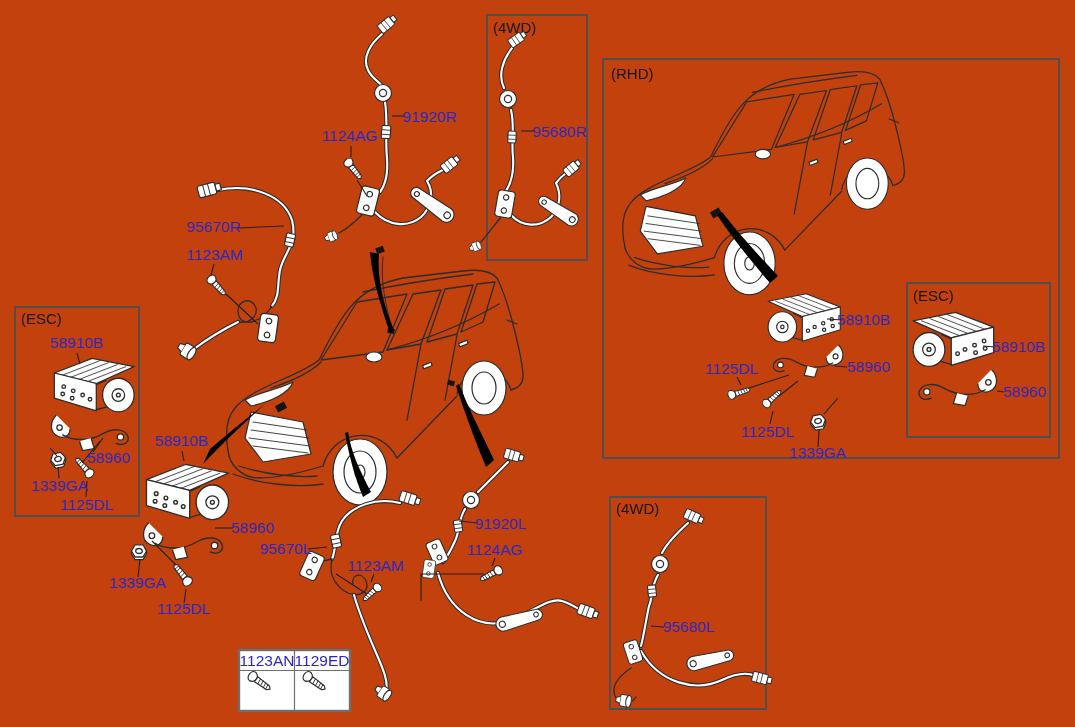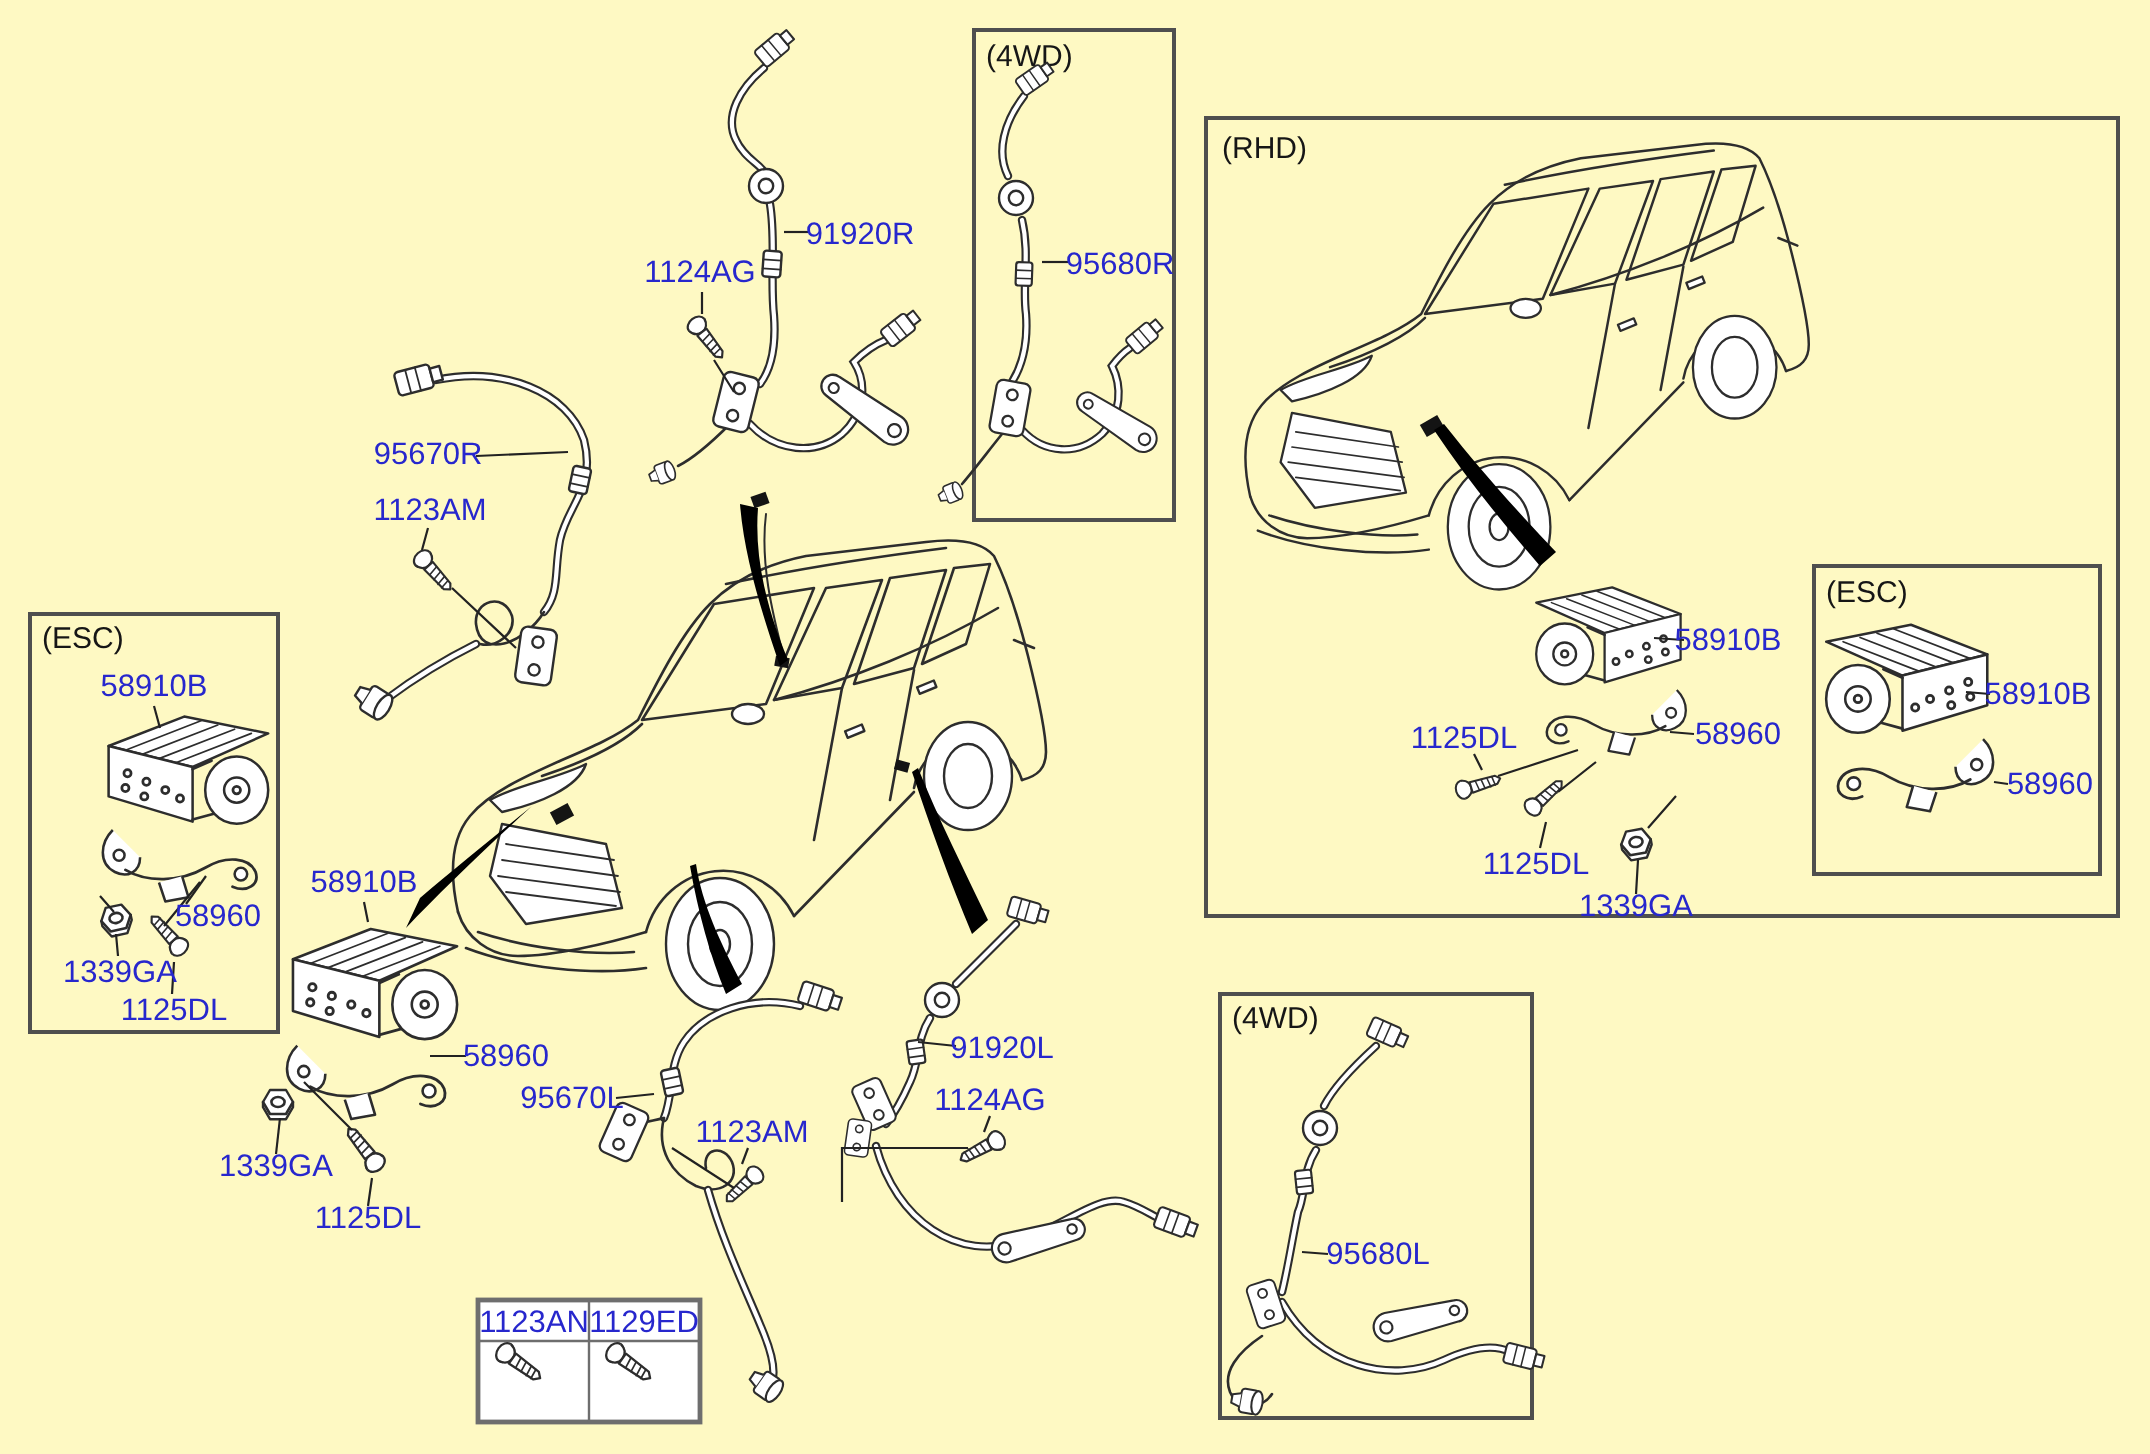--- a/index.html
+++ b/index.html
@@ -1,16 +1,16 @@
 <!DOCTYPE html>
 <html><head>
 <meta charset="utf-8">
 <style>
   html,body{margin:0;padding:0;background:#fff;}
-  .stage{position:relative;width:1075px;height:727px;background:#fef9c3;overflow:hidden;}
+  .stage{position:relative;width:1075px;height:727px;background:#c2410c;overflow:hidden;}
   svg{position:absolute;left:0;top:0;}
   svg text{font-family:"Liberation Sans",sans-serif;}
   .pl{font-size:15.5px;fill:#2727cd;}
   .tag{font-size:15px;fill:#161616;}
   .ln{stroke:#222;stroke-width:1.1;fill:none;}
   .art{stroke:#2d2d2d;stroke-width:1.3;fill:none;stroke-linecap:round;stroke-linejoin:round;}
   .artf{stroke:#2d2d2d;stroke-width:1.2;fill:#fff;stroke-linejoin:round;}
   .tube{stroke:#2d2d2d;stroke-width:4.2;fill:none;stroke-linecap:round;}
   .tubein{stroke:#fff;stroke-width:2.1;fill:none;stroke-linecap:round;}
   .box{fill:none;stroke:#4f4f4f;stroke-width:2;}

